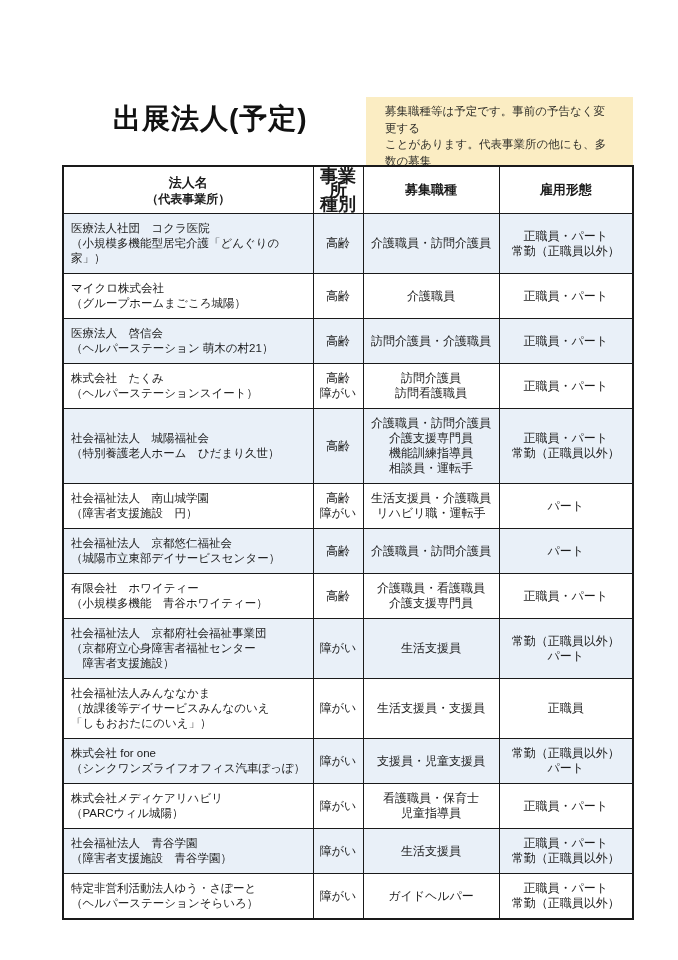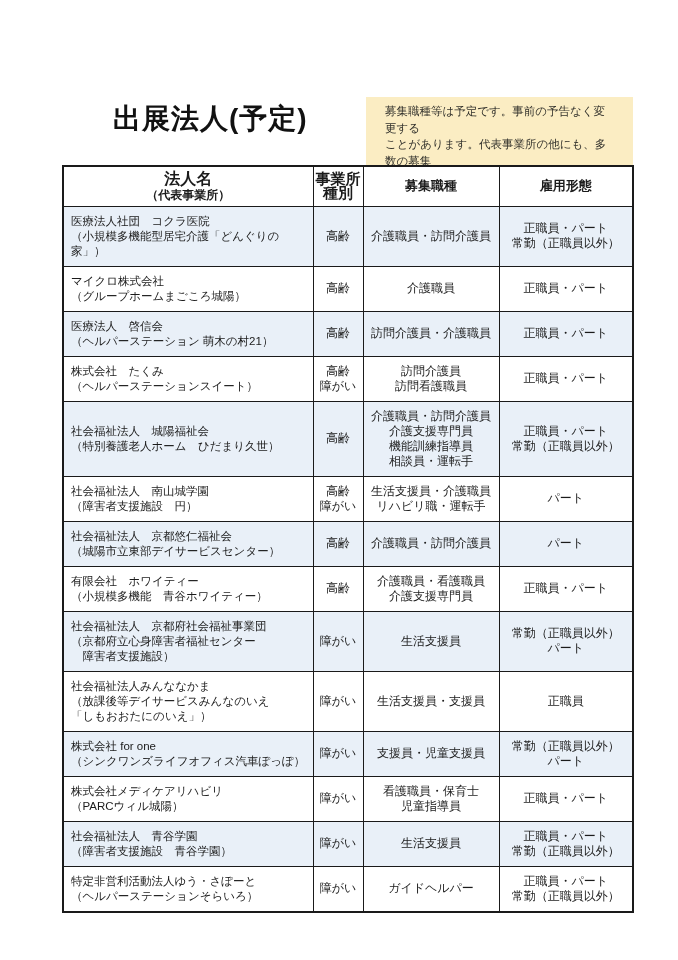--- a/index.html
+++ b/index.html
@@ -53,23 +53,23 @@
     box-sizing:border-box;
     vertical-align:middle;
   }
   thead th {
     height:40px;
     background:#ffffff;
     text-align:center;
     font-weight:bold;
     padding:2px;
   }
-  th .h-main { font-size:16px; line-height:18px; font-weight:bold; }
+  th .h-main { font-size:13px; line-height:18px; font-weight:bold; }
   th .h-sub  { font-size:12px; line-height:14px; font-weight:bold; }
-  th.small   { font-size:15px; line-height:14px; white-space:pre-line; }
+  th.small   { font-size:18px; line-height:14px; white-space:pre-line; }
   th.mid     { font-size:13px; }
   tbody td {
     font-size:12px;
     line-height:15px;
     padding:7px 4px;
     text-align:center;
     white-space:pre-line;
   }
   tbody td.name {
     text-align:left;

